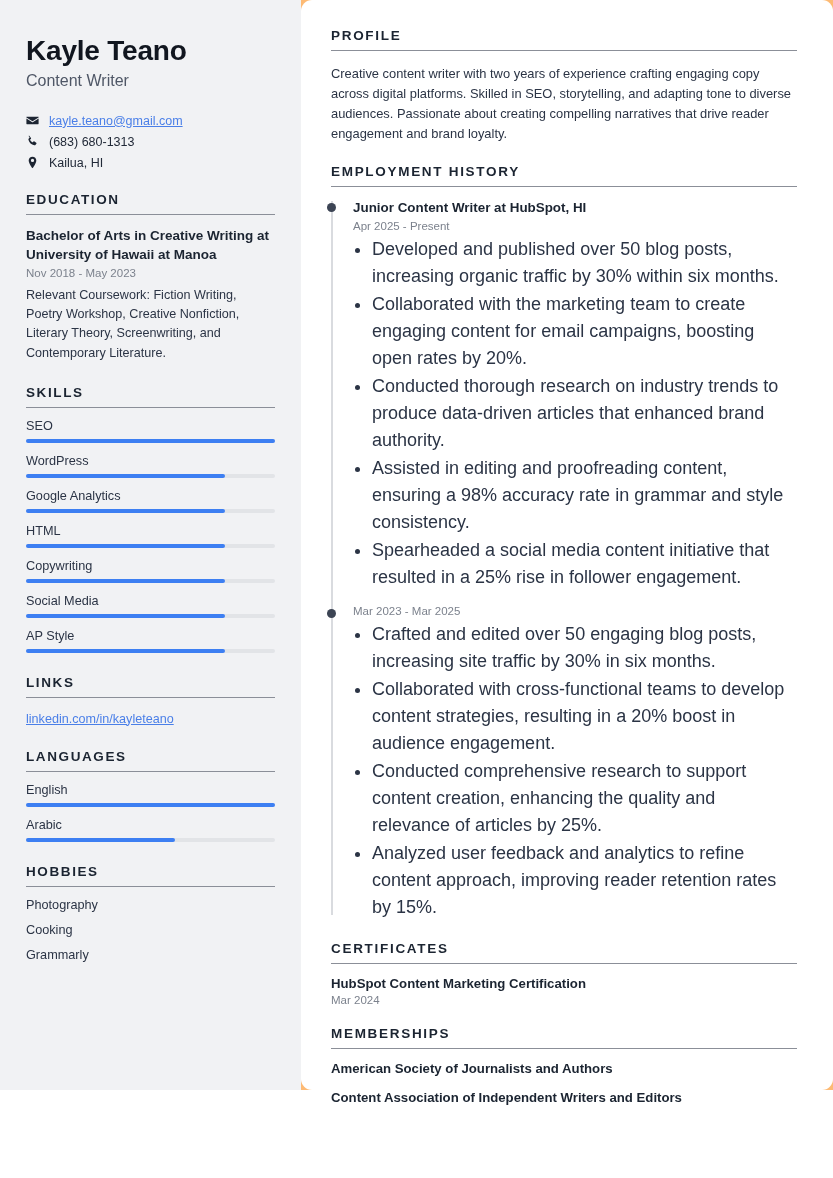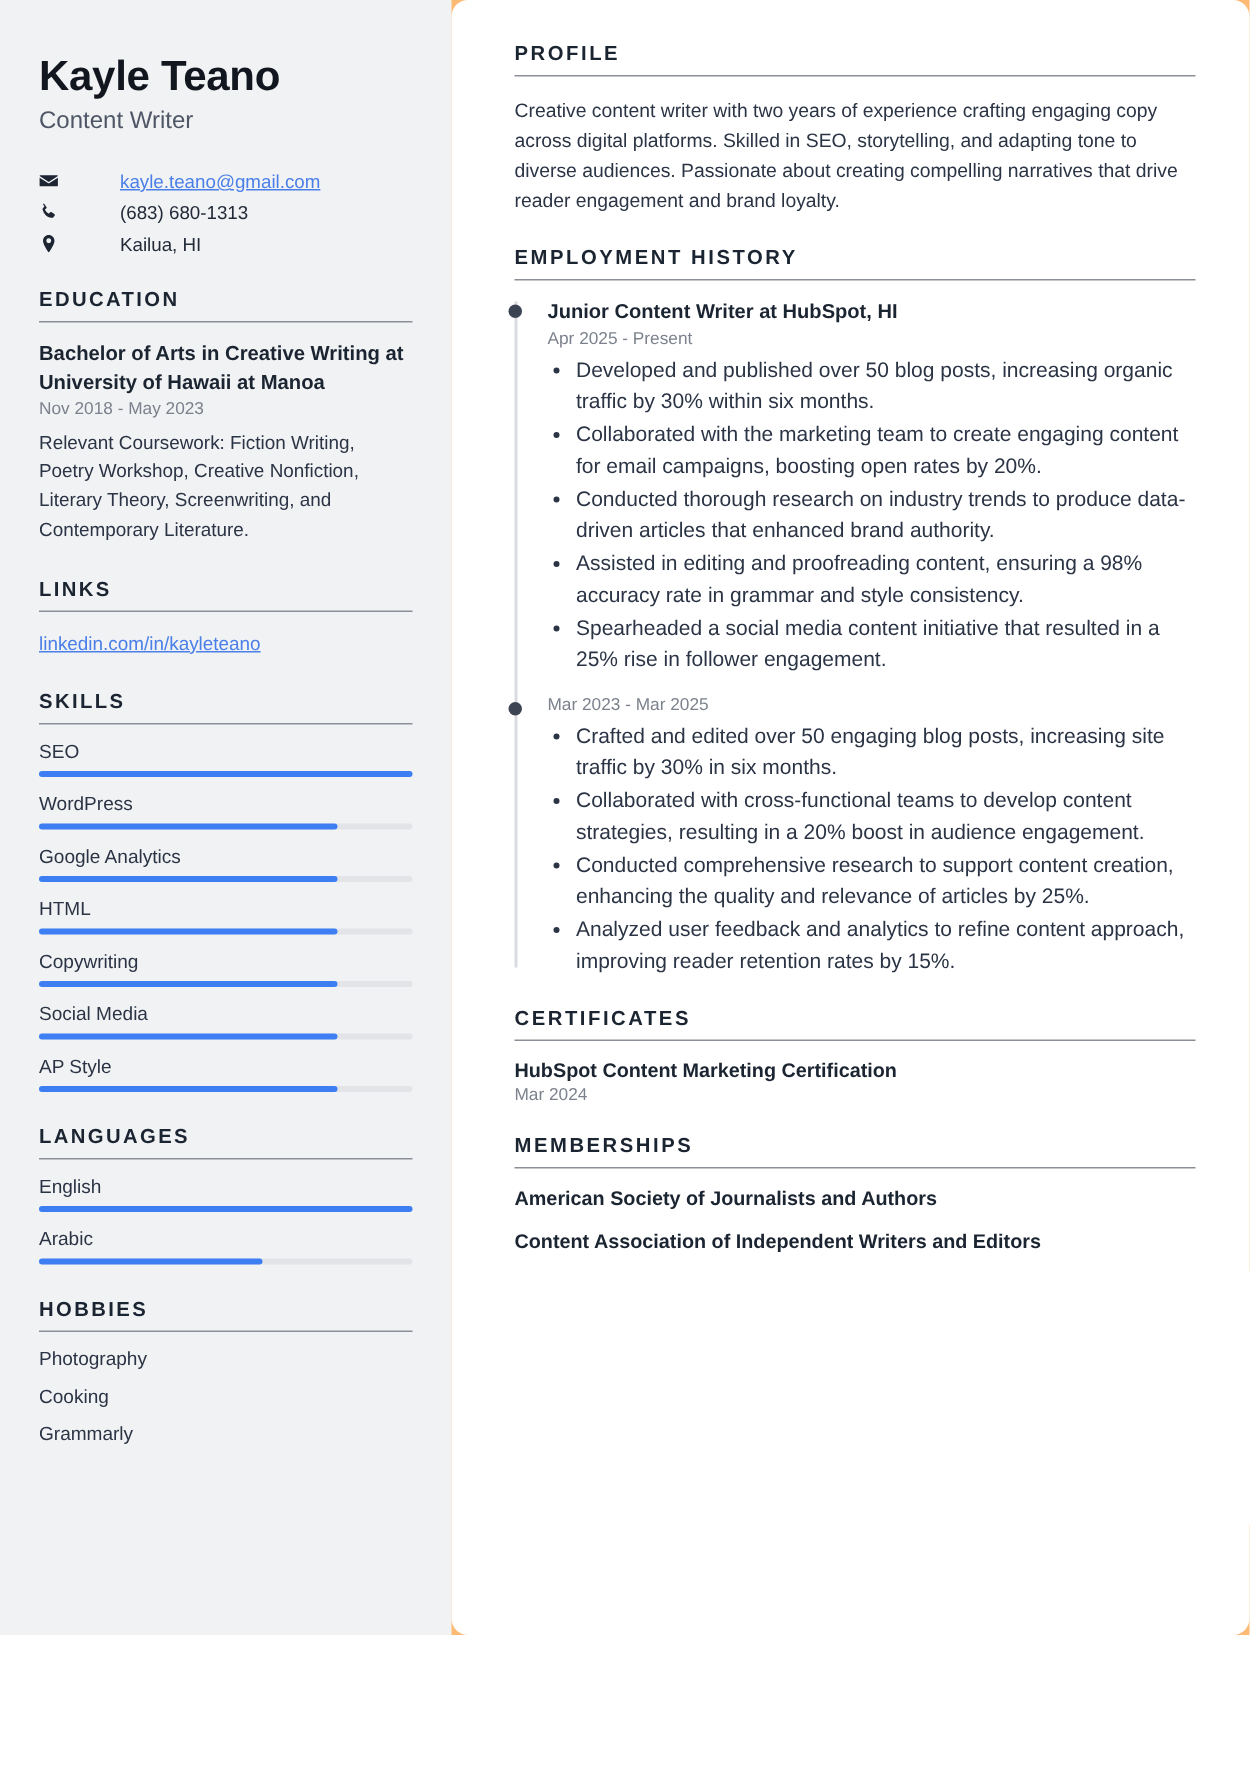--- a/index.html
+++ b/index.html
@@ -47,21 +47,20 @@
   }
   .contact-list {
     margin-top: 22px;
   }
   .contact-row {
     display: flex;
     align-items: center;
     margin-bottom: 7px;
     font-size: 12.5px;
     color: #222a38;
-    gap: 31px;
   }
   .contact-icon {
     width: 17px;
     flex: 0 0 17px;
     display: flex;
     align-items: center;
     justify-content: flex-start;
     color: #1d2532;
     margin-right: 6px;
   }
@@ -132,21 +131,21 @@
 
   .plain-item {
     font-size: 12.7px;
     color: #2b3445;
     margin-bottom: 11px;
   }
 
   
   .main {
     flex: 1 1 auto;
-    padding: 28px 36px 0 42px;
+    padding: 28px 36px 0 30px;
     box-sizing: border-box;
     background: #ffffff;
     border-radius: 11px;
   }
   .main-section { margin-bottom: 20px; }
   .main-heading {
     font-size: 13.5px;
     font-weight: bold;
     letter-spacing: 1.7px;
     color: #1b2431;
@@ -195,21 +194,21 @@
   .job-date {
     font-size: 11.5px;
     color: #7c828d;
     margin-top: 3px;
   }
   .job-bullets {
     margin: 4px 0 0 0;
     padding-left: 19px;
   }
   .job-bullets li {
-    font-size: 14px;
+    font-size: 18px;
     line-height: 1.5;
     color: #2b3445;
     margin-bottom: 1px;
   }
 
   .cert-item { margin-bottom: 13px; }
   .cert-item:last-child { margin-bottom: 0; }
   .cert-title {
     font-size: 13.2px;
     font-weight: bold;
@@ -267,72 +266,72 @@
 
     <section class="side-section">
       <div class="side-heading">EDUCATION</div>
       <div class="heading-rule"></div>
       <div class="edu-degree">Bachelor of Arts in Creative Writing at University of Hawaii at Manoa</div>
       <div class="edu-date">Nov 2018 - May 2023</div>
       <div class="edu-desc">Relevant Coursework: Fiction Writing, Poetry Workshop, Creative Nonfiction, Literary Theory, Screenwriting, and Contemporary Literature.</div>
     </section>
 
     <section class="side-section">
+      <div class="side-heading">SKILLS</div>
+      <div class="heading-rule"></div>
+      <div>
+        <div class="bar-item">
+          <div class="bar-label">SEO</div>
+          <div class="bar-track">
+            <div class="bar-fill" style="width: 100%;"></div>
+          </div>
+        </div>
+        <div class="bar-item">
+          <div class="bar-label">WordPress</div>
+          <div class="bar-track">
+            <div class="bar-fill" style="width: 80%;"></div>
+          </div>
+        </div>
+        <div class="bar-item">
+          <div class="bar-label">Google Analytics</div>
+          <div class="bar-track">
+            <div class="bar-fill" style="width: 80%;"></div>
+          </div>
+        </div>
+        <div class="bar-item">
+          <div class="bar-label">HTML</div>
+          <div class="bar-track">
+            <div class="bar-fill" style="width: 80%;"></div>
+          </div>
+        </div>
+        <div class="bar-item">
+          <div class="bar-label">Copywriting</div>
+          <div class="bar-track">
+            <div class="bar-fill" style="width: 80%;"></div>
+          </div>
+        </div>
+        <div class="bar-item">
+          <div class="bar-label">Social Media</div>
+          <div class="bar-track">
+            <div class="bar-fill" style="width: 80%;"></div>
+          </div>
+        </div>
+        <div class="bar-item">
+          <div class="bar-label">AP Style</div>
+          <div class="bar-track">
+            <div class="bar-fill" style="width: 80%;"></div>
+          </div>
+        </div>
+      </div>
+    </section>
+
+    <section class="side-section">
       <div class="side-heading">LINKS</div>
       <div class="heading-rule"></div>
       <a class="link-item" href="#">linkedin.com/in/kayleteano</a>
-    </section>
-
-    <section class="side-section">
-      <div class="side-heading">SKILLS</div>
-      <div class="heading-rule"></div>
-      <div>
-        <div class="bar-item">
-          <div class="bar-label">SEO</div>
-          <div class="bar-track">
-            <div class="bar-fill" style="width: 100%;"></div>
-          </div>
-        </div>
-        <div class="bar-item">
-          <div class="bar-label">WordPress</div>
-          <div class="bar-track">
-            <div class="bar-fill" style="width: 80%;"></div>
-          </div>
-        </div>
-        <div class="bar-item">
-          <div class="bar-label">Google Analytics</div>
-          <div class="bar-track">
-            <div class="bar-fill" style="width: 80%;"></div>
-          </div>
-        </div>
-        <div class="bar-item">
-          <div class="bar-label">HTML</div>
-          <div class="bar-track">
-            <div class="bar-fill" style="width: 80%;"></div>
-          </div>
-        </div>
-        <div class="bar-item">
-          <div class="bar-label">Copywriting</div>
-          <div class="bar-track">
-            <div class="bar-fill" style="width: 80%;"></div>
-          </div>
-        </div>
-        <div class="bar-item">
-          <div class="bar-label">Social Media</div>
-          <div class="bar-track">
-            <div class="bar-fill" style="width: 80%;"></div>
-          </div>
-        </div>
-        <div class="bar-item">
-          <div class="bar-label">AP Style</div>
-          <div class="bar-track">
-            <div class="bar-fill" style="width: 80%;"></div>
-          </div>
-        </div>
-      </div>
     </section>
 
     <section class="side-section">
       <div class="side-heading">LANGUAGES</div>
       <div class="heading-rule"></div>
       <div>
         <div class="bar-item">
           <div class="bar-label">English</div>
           <div class="bar-track">
             <div class="bar-fill" style="width: 100%;"></div>

